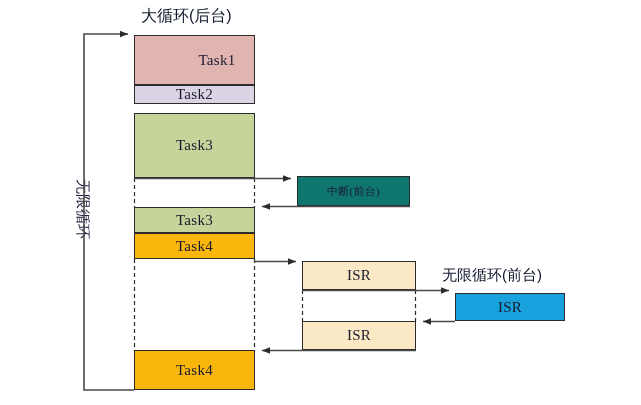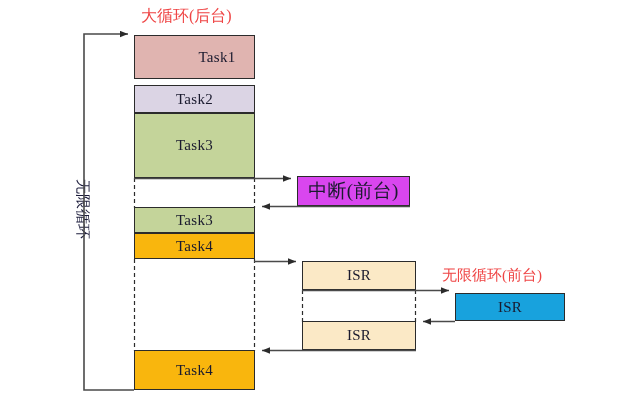--- a/index.html
+++ b/index.html
@@ -22,24 +22,24 @@
     display: flex;
     align-items: center;
     justify-content: center;
     color: #1a1a2e;
     font-size: 15px;
     letter-spacing: 0.3px;
     white-space: nowrap;
   }
   .label {
     position: absolute;
-    color: #ef4444;
+    color: #0f172a;
     font-size: 16px;
     white-space: nowrap;
-    font-family: Liberation Serif, serif;
+    font-family: Liberation Sans, sans-serif;
   }
   .vlabel {
     position: absolute;
     color: #1a1a3a;
     font-size: 15px;
     white-space: nowrap;
     transform-origin: 0 0;
     transform: rotate(90deg);
   }
   svg.overlay {
@@ -55,28 +55,28 @@
 <body>
 
 <div id="canvas">
 
   <div class="label" style="left:141px; top:6px;">大循环(后台)</div>
 
   <div class="label" style="left:442px; top:266px; font-size:15px;">无限循环(前台)</div>
 
   <div class="vlabel" style="left:92px; top:179px;">无限循环</div>
 
-  <div class="box" style="left:134px; top:35px; width:121px; height:44px; background:#e0b4b0;padding-left:45px;">Task1</div>
-  <div class="box" style="left:134px; top:85px; width:121px; height:28px; background:#dbd4e4;">Task2</div>
+  <div class="box" style="left:134px; top:35px; width:121px; height:50px; background:#e0b4b0;padding-left:45px;">Task1</div>
+  <div class="box" style="left:134px; top:85px; width:121px; height:19px; background:#dbd4e4;">Task2</div>
   <div class="box" style="left:134px; top:113px; width:121px; height:65px; background:#c4d49a;">Task3</div>
   <div class="box" style="left:134px; top:207px; width:121px; height:26px; background:#c4d49a;">Task3</div>
   <div class="box" style="left:134px; top:233px; width:121px; height:26px; background:#f9b60d;">Task4</div>
   <div class="box" style="left:134px; top:350px; width:121px; height:40px; background:#f9b60d;">Task4</div>
 
-  <div class="box" style="left:297px; top:176px; width:113px; height:30px; background:#d946ef; font-size:19px;">中断(前台)</div>
+  <div class="box" style="left:297px; top:176px; width:113px; height:30px; background:#0f766e; font-size:11px;">中断(前台)</div>
 
   <div class="box" style="left:302px; top:261px; width:114px; height:29px; background:#fbe9c6;">ISR</div>
   <div class="box" style="left:302px; top:321px; width:114px; height:29px; background:#fbe9c6;">ISR</div>
 
   <div class="box" style="left:455px; top:293px; width:110px; height:28px; background:#18a2dd;">ISR</div>
 
   <svg class="overlay" viewBox="0 0 641 405" xmlns="http://www.w3.org/2000/svg">
     <defs>
       <marker id="arrowR" markerWidth="9" markerHeight="9" refX="8" refY="3.2" orient="auto" markerUnits="userSpaceOnUse">
         <path d="M0,0 L8,3.2 L0,6.4 z" fill="#2b2b2b"></path>

